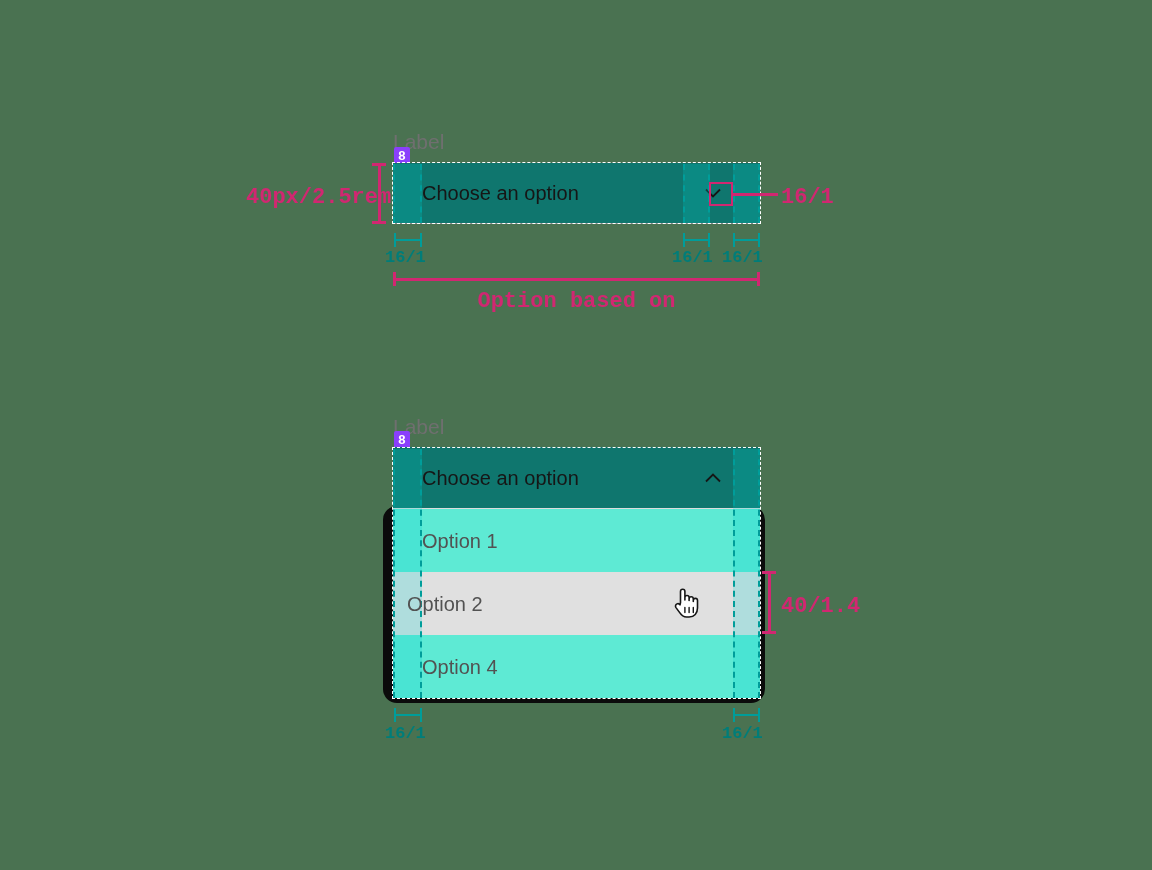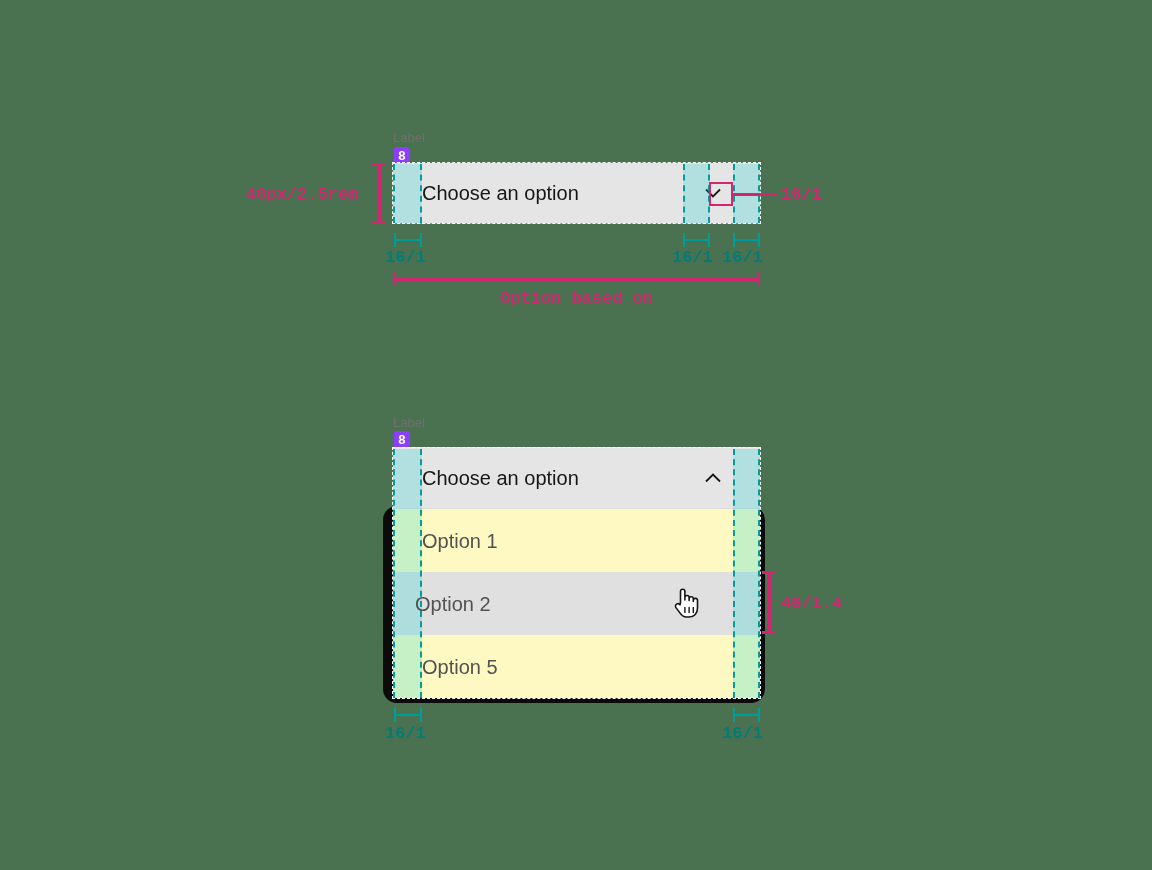--- a/index.html
+++ b/index.html
@@ -14,21 +14,21 @@
     background: #4a7251;
     font-family: "Liberation Sans", sans-serif;
     position: relative;
   }
 
   .stage { position: absolute; inset: 0; }
 
   
   .field {
     position: absolute;
-    background: #e5e5e5;
+    background: #0f766e;
     border-bottom: 1px solid #8d8d8d;
     display: flex;
     align-items: center;
   }
   .field-text {
     font-size: 20px;
     color: #161616;
     line-height: 1;
     white-space: nowrap;
   }
@@ -135,21 +135,21 @@
     height: 14px;
     background: #d12771;
   }
   .measure-hp .cap.l { left: 0; }
   .measure-hp .cap.r { right: 0; }
 
   .measure-label-pink {
     position: absolute;
     color: #d12771;
     font-family: "Liberation Mono", monospace;
-    font-size: 17px;
+    font-size: 22px;
     font-weight: bold;
     white-space: nowrap;
   }
   .measure-label-pink.center { text-align: center; }
 
   
   .icon-callout {
     position: absolute;
     border: 2px solid #d12771;
     pointer-events: none;
@@ -157,21 +157,21 @@
   .callout-leader {
     position: absolute;
     height: 3px;
     background: #d12771;
   }
 
   
   .field-label {
     position: absolute;
     color: #6f6f6f;
-    font-size: 13px;
+    font-size: 21px;
     line-height: 1;
     white-space: nowrap;
   }
   .spacing-badge {
     position: absolute;
     background: #8a3ffc;
     color: #ffffff;
     font-family: "Liberation Mono", monospace;
     font-size: 13px;
     font-weight: bold;
@@ -189,21 +189,21 @@
   .listbox {
     position: absolute;
     background: #f4f4f4;
     border-top: 1px solid #dcdcdc;
   }
   .option-row {
     position: relative;
     height: 63px;
     display: flex;
     align-items: center;
-    background: #fef9c3;
+    background: #5eead4;
   }
   .option-row.hovered { background: #e0e0e0; }
   .option-label {
     font-size: 20px;
     color: #525252;
     line-height: 1;
     position: relative;
     z-index: 3;
     white-space: nowrap;
   }
@@ -291,24 +291,24 @@
         <path d="M3 13.5 L10 6.5 L17 13.5" fill="none" stroke="#161616" stroke-width="1.8"></path>
       </svg>
     </div>
   </div>
 
   <div class="listbox" style="left:393px; top:508px; width:367px;">
     <div class="option-row">
       <div class="option-label" style="margin-left:29px;">Option 1</div>
     </div>
     <div class="option-row hovered">
-      <div class="option-label" style="margin-left:22px;">Option 2</div>
+      <div class="option-label" style="margin-left:14px;">Option 2</div>
     </div>
     <div class="option-row">
-      <div class="option-label" style="margin-left:29px;">Option 5</div>
+      <div class="option-label" style="margin-left:29px;">Option 4</div>
     </div>
   </div>
 
   <div class="pad-zone" style="left:393px; top:449px; width:29px; height:249px;"></div>
   <div class="pad-zone" style="left:733px; top:449px; width:27px; height:249px;"></div>
 
   <div class="outline-dash" style="left:392px; top:447px; width:369px; height:252px;"></div>
 
   <div class="hand-cursor" style="left:671px; top:585px;">
     <svg width="30" height="34" viewBox="0 0 30 34" aria-hidden="true">

